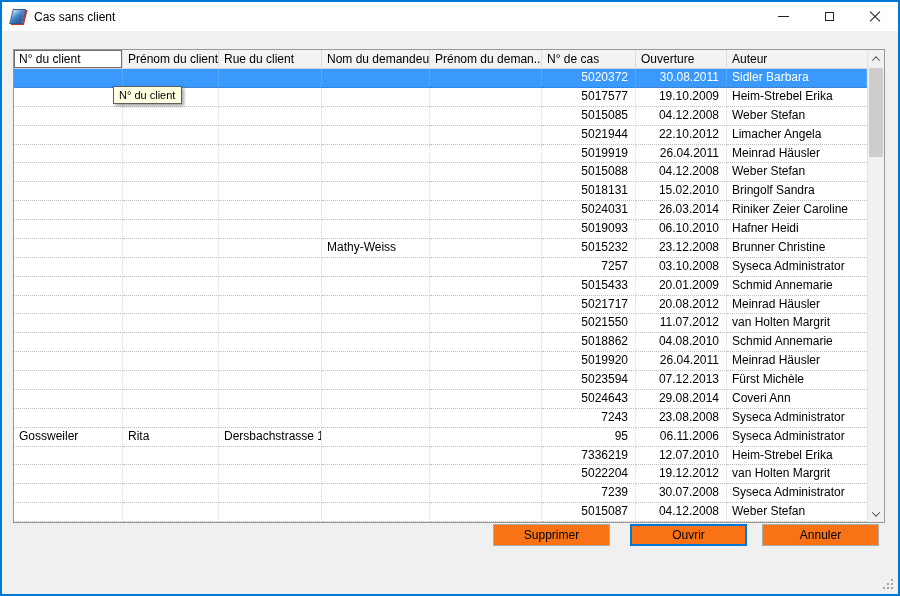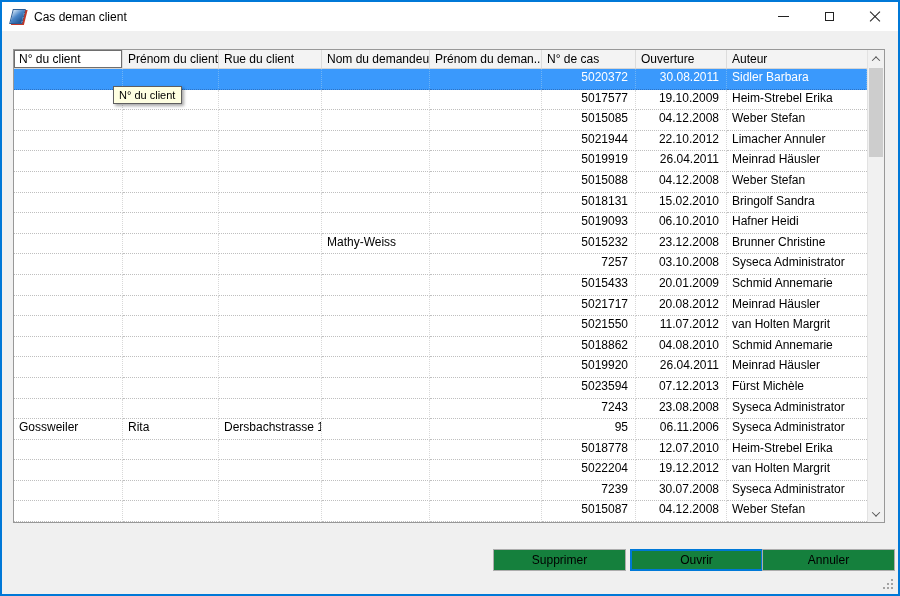--- a/index.html
+++ b/index.html
@@ -82,22 +82,22 @@
   
   .tooltip {
     position:absolute; left:111px; top:84px;
     background:#ffffe1; border:1px solid #5f5f5f;
     font-size:11px; color:#000; padding:2px 6px 2px 5px;
     box-shadow:2px 2px 3px rgba(0,0,0,0.35); white-space:nowrap;
   }
 
   
   .btn {
-    position:absolute; top:547px; width:133px; height:22px;
-    background:#15803d; border:1px solid #adadad;
+    position:absolute; top:522px; width:117px; height:22px;
+    background:#f97316; border:1px solid #adadad;
     font-size:12px; color:#000; display:flex; align-items:center; justify-content:center;
     font-family:"Liberation Sans", sans-serif; cursor:default;
   }
   .btn-delete { left:491px; }
   .btn-open   { left:628px; border:2px solid #0078d7; }
   .btn-cancel { left:760px;text-align:center; }
 
   
   .grip { position:absolute; right:4px; bottom:4px; width:11px; height:11px; }
   .grip i {
@@ -106,21 +106,21 @@
                 0 8px #a3a3a3, 4px 8px #a3a3a3, 8px 8px #a3a3a3;
   }
 </style>
 </head>
 <body>
 
 <div class="window">
 
   <div class="titlebar">
     <div class="app-icon"></div>
-    <div class="title-text">Cas deman client</div>
+    <div class="title-text">Cas sans client</div>
     <div class="win-controls">
       <div class="win-btn">
         <span class="glyph-min"></span>
       </div>
       <div class="win-btn">
         <span class="glyph-max"></span>
       </div>
       <div class="win-btn">
         <span class="glyph-close"></span>
       </div>
@@ -171,21 +171,21 @@
           <div class="td c7">Weber Stefan</div>
         </div>
         <div class="tr">
           <div class="td c0"></div>
           <div class="td c1"></div>
           <div class="td c2"></div>
           <div class="td c3"></div>
           <div class="td c4"></div>
           <div class="td c5 right">5021944</div>
           <div class="td c6 right">22.10.2012</div>
-          <div class="td c7">Limacher Annuler</div>
+          <div class="td c7">Limacher Angela</div>
         </div>
         <div class="tr">
           <div class="td c0"></div>
           <div class="td c1"></div>
           <div class="td c2"></div>
           <div class="td c3"></div>
           <div class="td c4"></div>
           <div class="td c5 right">5019919</div>
           <div class="td c6 right">26.04.2011</div>
           <div class="td c7">Meinrad Häusler</div>
@@ -209,20 +209,30 @@
           <div class="td c5 right">5018131</div>
           <div class="td c6 right">15.02.2010</div>
           <div class="td c7">Bringolf Sandra</div>
         </div>
         <div class="tr">
           <div class="td c0"></div>
           <div class="td c1"></div>
           <div class="td c2"></div>
           <div class="td c3"></div>
           <div class="td c4"></div>
+          <div class="td c5 right">5024031</div>
+          <div class="td c6 right">26.03.2014</div>
+          <div class="td c7">Riniker Zeier Caroline</div>
+        </div>
+        <div class="tr">
+          <div class="td c0"></div>
+          <div class="td c1"></div>
+          <div class="td c2"></div>
+          <div class="td c3"></div>
+          <div class="td c4"></div>
           <div class="td c5 right">5019093</div>
           <div class="td c6 right">06.10.2010</div>
           <div class="td c7">Hafner Heidi</div>
         </div>
         <div class="tr">
           <div class="td c0"></div>
           <div class="td c1"></div>
           <div class="td c2"></div>
           <div class="td c3">Mathy-Weiss</div>
           <div class="td c4"></div>
@@ -299,41 +309,51 @@
           <div class="td c5 right">5023594</div>
           <div class="td c6 right">07.12.2013</div>
           <div class="td c7">Fürst Michèle</div>
         </div>
         <div class="tr">
           <div class="td c0"></div>
           <div class="td c1"></div>
           <div class="td c2"></div>
           <div class="td c3"></div>
           <div class="td c4"></div>
+          <div class="td c5 right">5024643</div>
+          <div class="td c6 right">29.08.2014</div>
+          <div class="td c7">Coveri Ann</div>
+        </div>
+        <div class="tr">
+          <div class="td c0"></div>
+          <div class="td c1"></div>
+          <div class="td c2"></div>
+          <div class="td c3"></div>
+          <div class="td c4"></div>
           <div class="td c5 right">7243</div>
           <div class="td c6 right">23.08.2008</div>
           <div class="td c7">Syseca Administrator</div>
         </div>
         <div class="tr">
           <div class="td c0">Gossweiler</div>
           <div class="td c1">Rita</div>
           <div class="td c2">Dersbachstrasse 16</div>
           <div class="td c3"></div>
           <div class="td c4"></div>
           <div class="td c5 right">95</div>
           <div class="td c6 right">06.11.2006</div>
           <div class="td c7">Syseca Administrator</div>
         </div>
         <div class="tr">
           <div class="td c0"></div>
           <div class="td c1"></div>
           <div class="td c2"></div>
           <div class="td c3"></div>
           <div class="td c4"></div>
-          <div class="td c5 right">5018778</div>
+          <div class="td c5 right">7336219</div>
           <div class="td c6 right">12.07.2010</div>
           <div class="td c7">Heim-Strebel Erika</div>
         </div>
         <div class="tr">
           <div class="td c0"></div>
           <div class="td c1"></div>
           <div class="td c2"></div>
           <div class="td c3"></div>
           <div class="td c4"></div>
           <div class="td c5 right">5022204</div>

